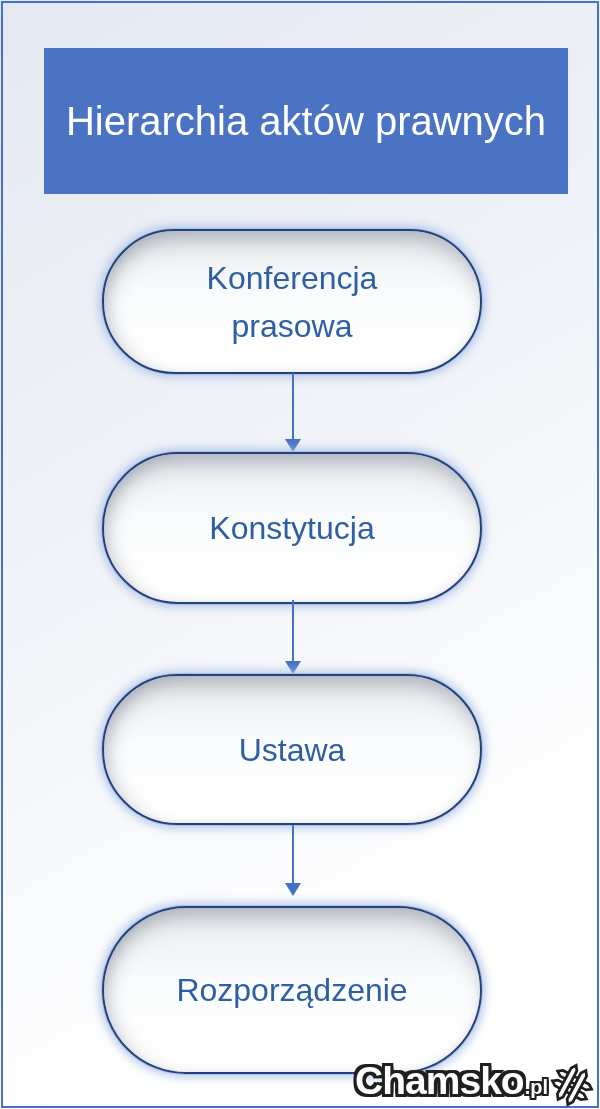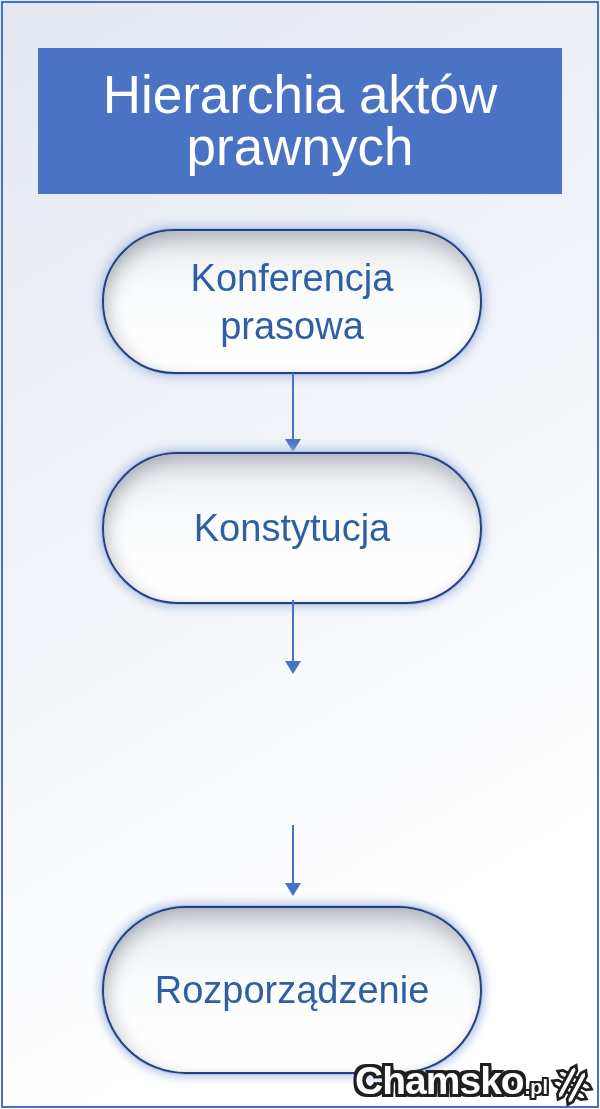--- a/index.html
+++ b/index.html
@@ -22,45 +22,45 @@
     font-family:"Liberation Sans",sans-serif;
     overflow:hidden;
   }
   .frame{
     position:absolute;inset:1px;
     border:2px solid var(--frame_border);
     pointer-events:none;
     z-index:10;
   }
   .header{
-    position:absolute;left:38px;top:48px;width:524px;height:146px;
+    position:absolute;left:44px;top:48px;width:524px;height:146px;
     background:var(--header_bg);
     color:var(--header_text);
     display:flex;flex-direction:column;align-items:center;justify-content:center;
     text-align:center;
-    font-size:53px;line-height:52px;
+    font-size:40px;line-height:52px;
     letter-spacing:0px;
   }
   .node{
     position:absolute;left:102px;width:380px;
     box-sizing:border-box;
     border:2px solid var(--node_border);
     border-radius:999px;
     background:linear-gradient(180deg,#ebedef 0%,#fbfcfd 50%,#ffffff 100%);
     box-shadow:
       0 0 0 1px rgba(169,191,228,0.9),
       0 0 8px 4px rgba(169,191,228,0.75),
       inset 0 18px 22px -10px rgba(105,115,135,0.50),
       inset 16px 0 20px -14px rgba(105,115,135,0.38),
       inset -4px -6px 10px -8px rgba(105,115,135,0.25);
     display:flex;align-items:center;justify-content:center;
     text-align:center;
   }
   .node .label{
-    font-size:38px;line-height:48px;
+    font-size:32px;line-height:48px;
     color:var(--node_text);
     max-width:300px;
   }
   .n1{top:229px;height:145px;}
   .n2{top:452px;height:152px;}
   .n3{top:674px;height:151px;}
   .n4{top:906px;height:168px;align-items:center;}
   .arrow{
     position:absolute;left:279px;width:28px;
     display:flex;flex-direction:column;align-items:center;
@@ -121,20 +121,23 @@
 
   <div class="node n2">
     <span class="label">Konstytucja</span>
   </div>
 
   <div class="arrow a2">
     <div class="shaft"></div>
     <div class="head"></div>
   </div>
 
+  <div class="node n3">
+    <span class="label">Ustawa</span>
+  </div>
 
   <div class="arrow a3">
     <div class="shaft"></div>
     <div class="head"></div>
   </div>
 
   <div class="node n4">
     <span class="label">Rozporządzenie</span>
   </div>
 

